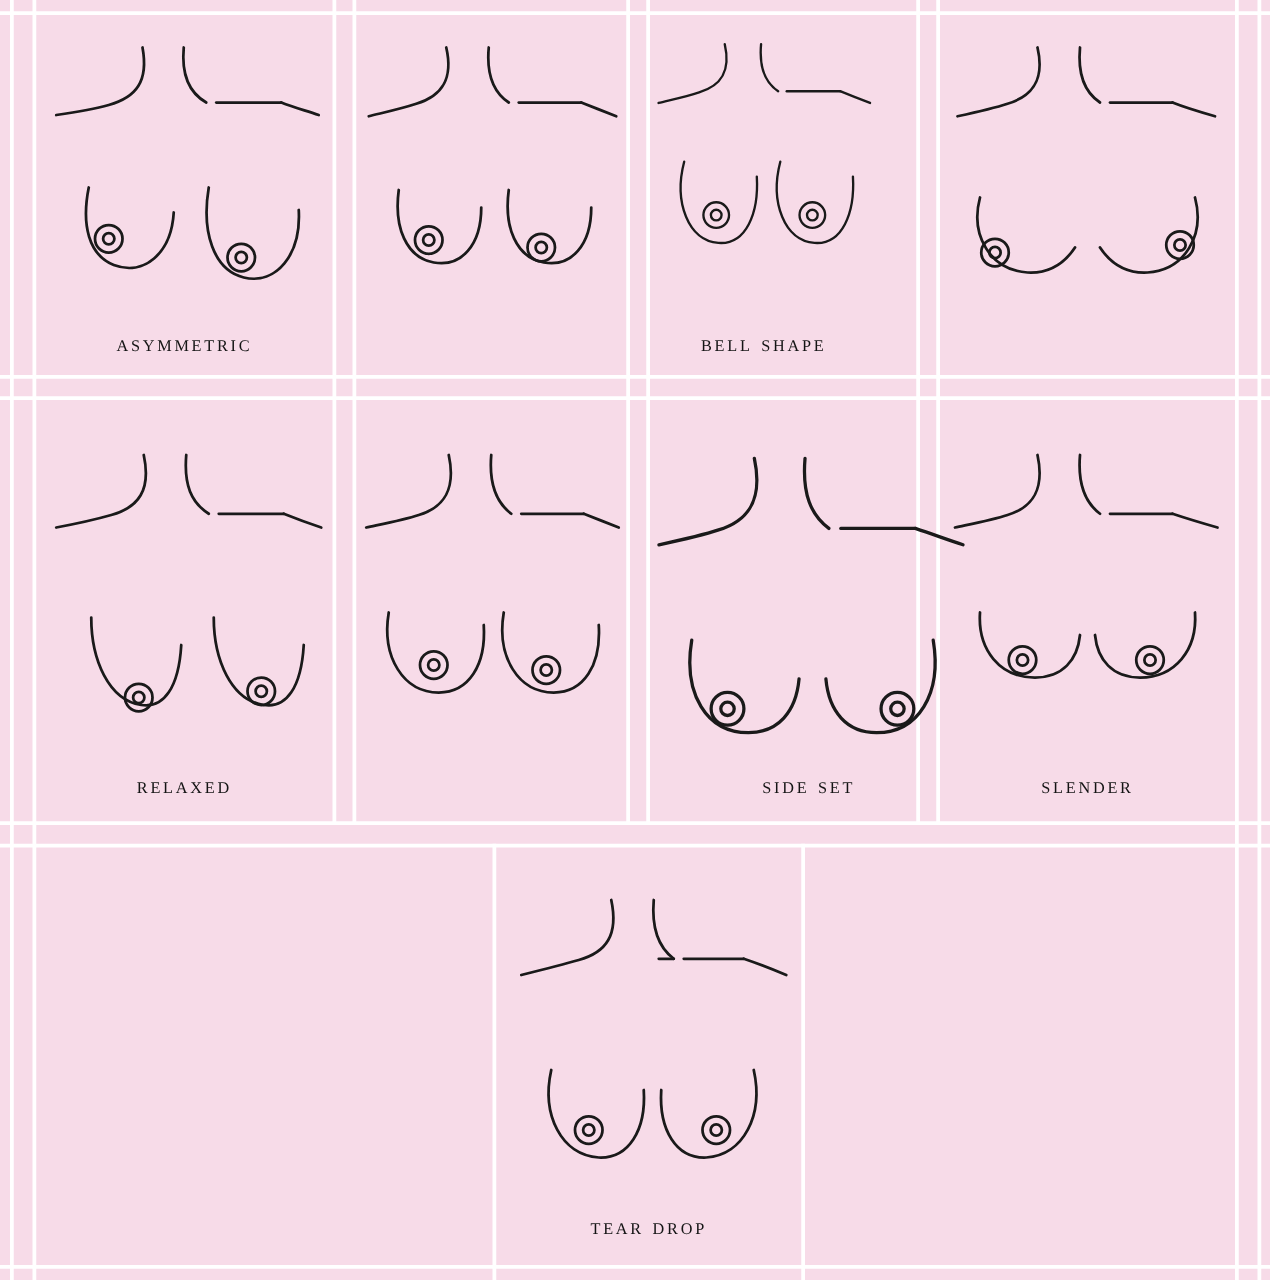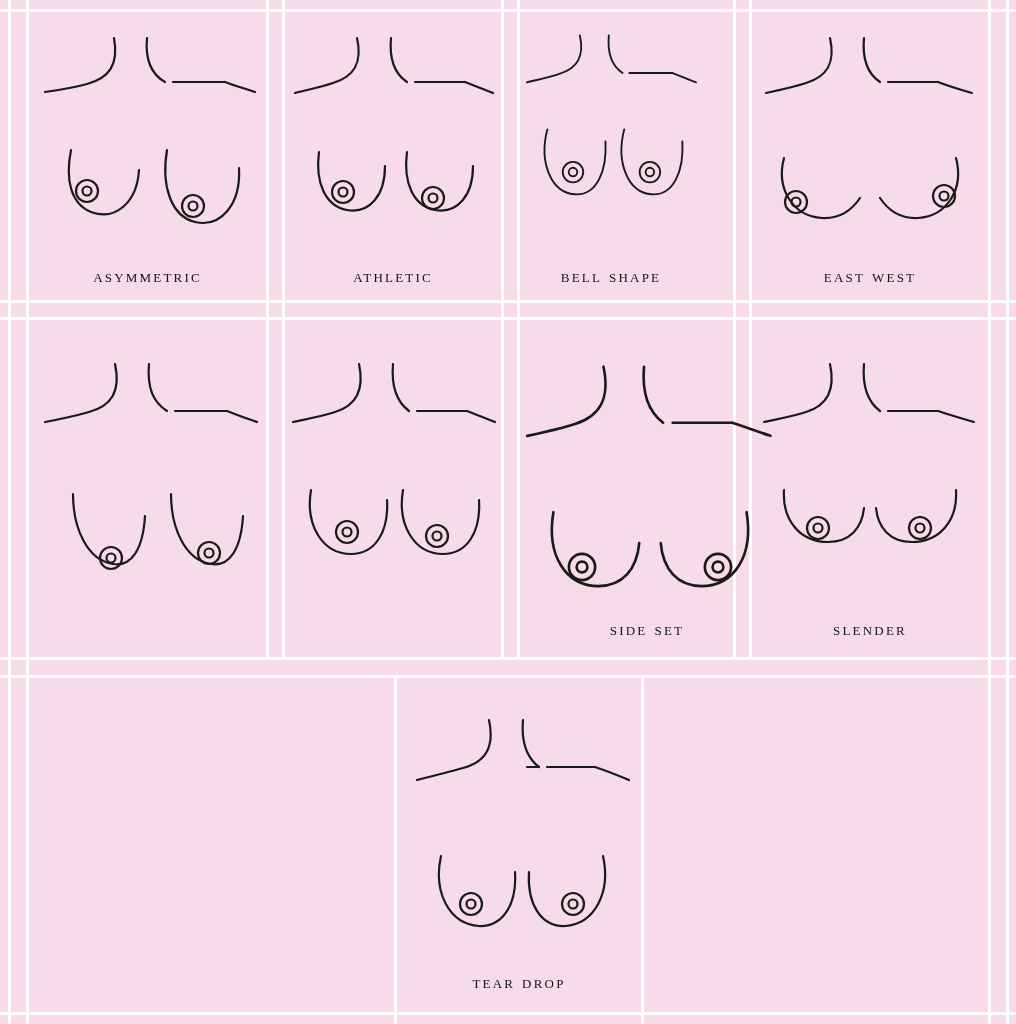--- a/index.html
+++ b/index.html
@@ -111,21 +111,20 @@
         <path d="M130 62 L180 62"></path>
         <path d="M180 62 C190 66 198 69 208 73"></path>
         <path d="M34 132 C30 162 40 186 62 190 C84 194 100 176 100 146"></path>
         <path d="M122 132 C118 162 128 186 150 190 C172 194 188 176 188 146"></path>
         <circle cx="58" cy="172" r="11"></circle>
         <circle cx="58" cy="172" r="4.5"></circle>
         <circle cx="148" cy="178" r="11"></circle>
         <circle cx="148" cy="178" r="4.5"></circle>
       </svg>
     </div>
-    <div class="caption" style="top:253px;">Athletic</div>
   </div>
 
   <div class="cell" style="left:520px; top:12px; width:182px; height:288px;">
     <div class="figure" style="top:8px;">
       <svg viewBox="0 0 213 230" fill="none" stroke="#1a1a1a" stroke-width="2.2" stroke-linecap="round">
         <path d="M70 18 C76 44 66 57 46 63 C34 67 20 70 8 73"></path>
         <path d="M104 18 C102 40 108 54 120 62"></path>
         <path d="M128 62 L178 62"></path>
         <path d="M178 62 C188 66 196 69 206 73"></path>
         <path d="M32 128 C22 166 36 202 64 204 C90 206 102 176 100 142"></path>
@@ -147,38 +146,38 @@
         <path d="M136 62 L186 62"></path>
         <path d="M186 62 C196 66 206 69 220 73"></path>
         <path d="M32 138 C24 168 40 196 70 198 C88 199 100 190 108 178"></path>
         <path d="M128 178 C136 190 148 199 166 198 C196 196 212 168 204 138"></path>
         <circle cx="44" cy="182" r="11"></circle>
         <circle cx="44" cy="182" r="4.5"></circle>
         <circle cx="192" cy="176" r="11"></circle>
         <circle cx="192" cy="176" r="4.5"></circle>
       </svg>
     </div>
-    <div class="caption" style="top:253px;">East West</div>
   </div>
 
   <div class="cell" style="left:29px; top:322px; width:237px; height:335px;">
     <div class="figure" style="top:28px;">
       <svg viewBox="0 0 237 250" fill="none" stroke="#1a1a1a" stroke-width="2.2" stroke-linecap="round">
         <path d="M86 14 C92 42 82 56 60 62 C46 66 32 69 16 72"></path>
         <path d="M120 14 C118 38 124 52 138 61"></path>
         <path d="M146 61 L198 61"></path>
         <path d="M198 61 C208 65 216 68 228 72"></path>
         <path d="M44 144 C44 178 58 210 84 214 C102 217 114 200 116 166"></path>
         <path d="M142 144 C142 178 156 210 182 214 C200 217 212 200 214 166"></path>
         <circle cx="82" cy="208" r="11"></circle>
         <circle cx="82" cy="208" r="4.5"></circle>
         <circle cx="180" cy="203" r="11"></circle>
         <circle cx="180" cy="203" r="4.5"></circle>
       </svg>
     </div>
+    <div class="caption" style="top:296px;">Relaxed</div>
   </div>
 
   <div class="cell" style="left:285px; top:322px; width:216px; height:335px;">
     <div class="figure" style="top:28px;">
       <svg viewBox="0 0 216 250" fill="none" stroke="#1a1a1a" stroke-width="2.2" stroke-linecap="round">
         <path d="M74 14 C80 42 70 56 50 62 C38 66 22 69 8 72"></path>
         <path d="M108 14 C106 38 112 52 124 61"></path>
         <path d="M132 61 L182 61"></path>
         <path d="M182 61 C192 65 200 68 210 72"></path>
         <path d="M26 140 C20 176 38 204 66 204 C90 204 104 182 102 150"></path>

